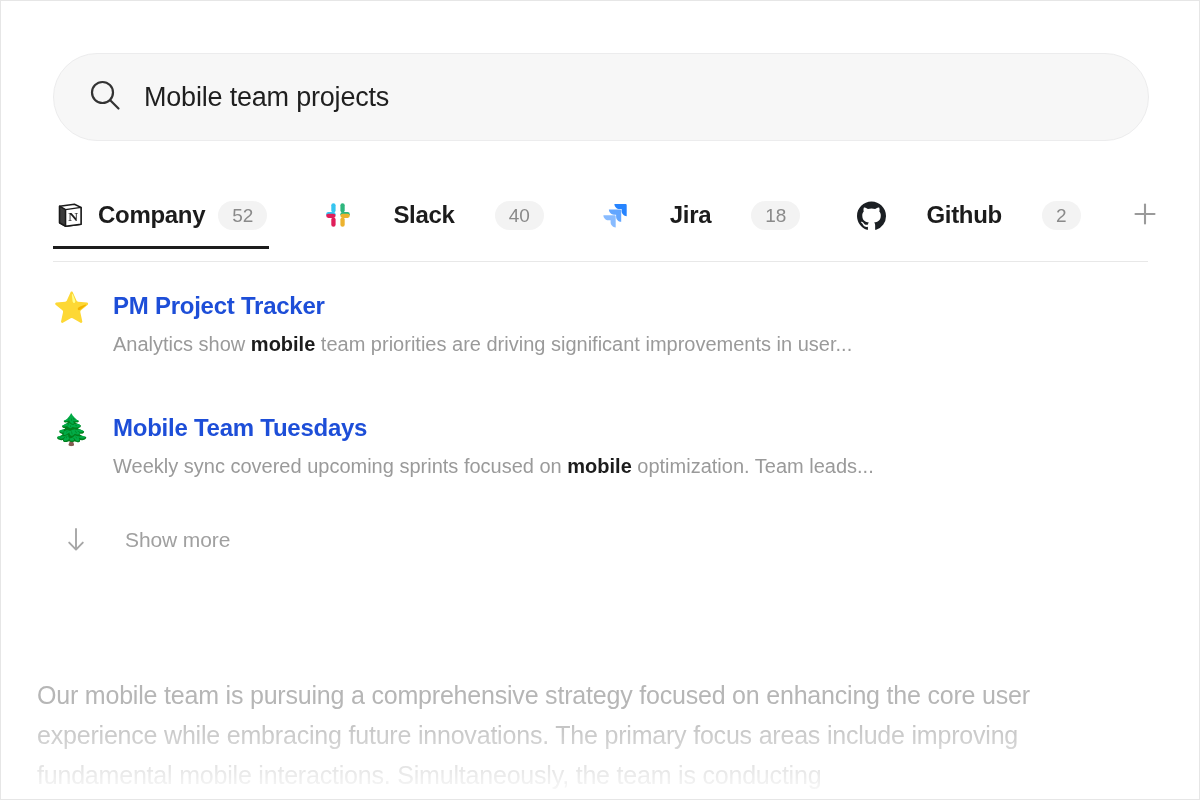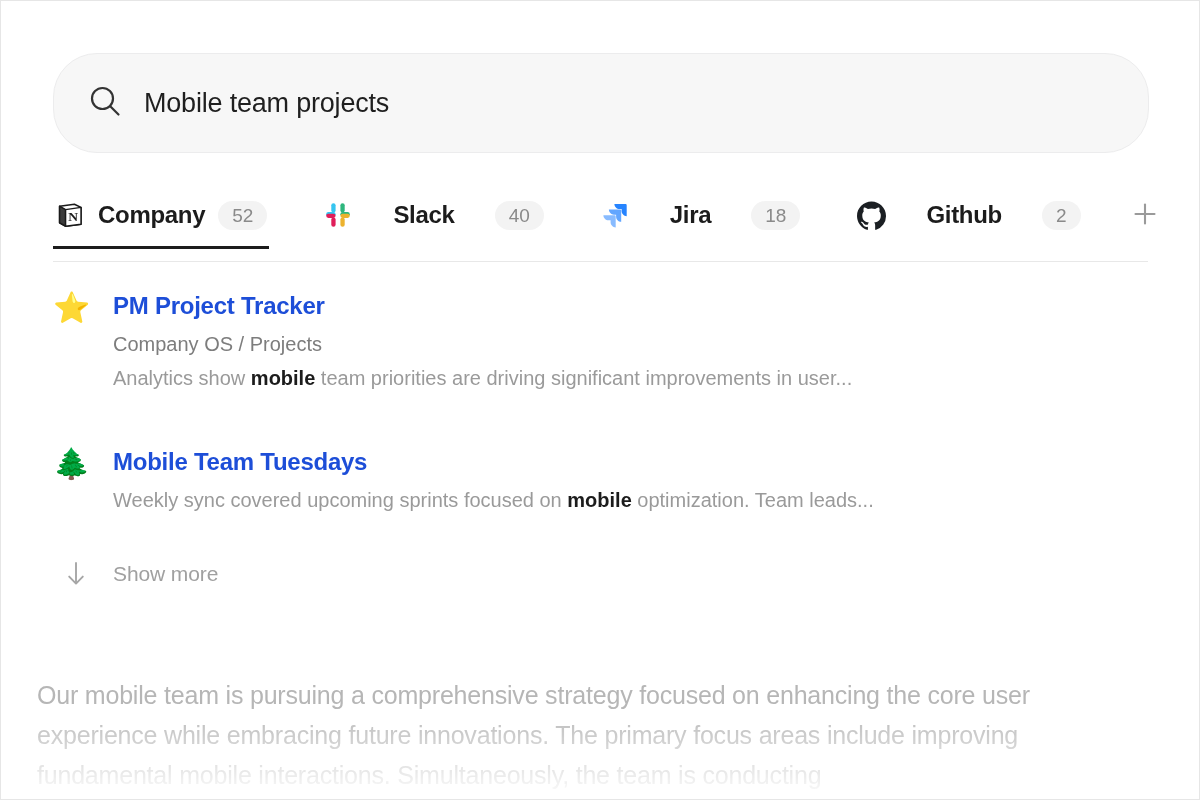--- a/index.html
+++ b/index.html
@@ -20,21 +20,21 @@
     border: 1px solid #e6e6e6;
     overflow: hidden;
   }
 
   
   .search-bar {
     position: absolute;
     left: 52px;
     top: 52px;
     width: 1096px;
-    height: 100px;
+    height: 88px;
     background: #f7f7f7;
     border: 1px solid #ececed;
     border-radius: 44px;
     display: flex;
     align-items: center;
     padding: 0 34px;
     gap: 22px;
   }
   .search-icon { flex: 0 0 auto; display: block; }
   .search-value {
@@ -163,21 +163,21 @@
   }
   .result-snippet b {
     color: #1c1c1c;
     font-weight: 700;
   }
 
   
   .show-more {
     display: flex;
     align-items: center;
-    gap: 0;
+    gap: 12px;
     cursor: pointer;
     background: none;
     border: none;
     font-family: inherit;
     padding: 0;
     margin-top: -8px;
   }
   .show-more-icon {
     width: 60px;
     flex: 0 0 60px;
@@ -292,21 +292,20 @@
   </div>
 
   <div class="tabs-divider"></div>
 
   <div class="results">
 
     <div class="result-item">
       <div class="result-emoji">⭐</div>
       <div class="result-body">
         <div class="result-title">PM Project Tracker</div>
-        <div class="result-path">Company OS / Projects</div>
         <div class="result-snippet"><span>Analytics show </span><b>mobile</b><span> team priorities are driving significant improvements in user...</span></div>
       </div>
     </div>
 
     <div class="result-item">
       <div class="result-emoji">🌲</div>
       <div class="result-body">
         <div class="result-title">Mobile Team Tuesdays</div>
         <div class="result-snippet"><span>Weekly sync covered upcoming sprints focused on </span><b>mobile</b><span> optimization. Team leads...</span></div>
       </div>

